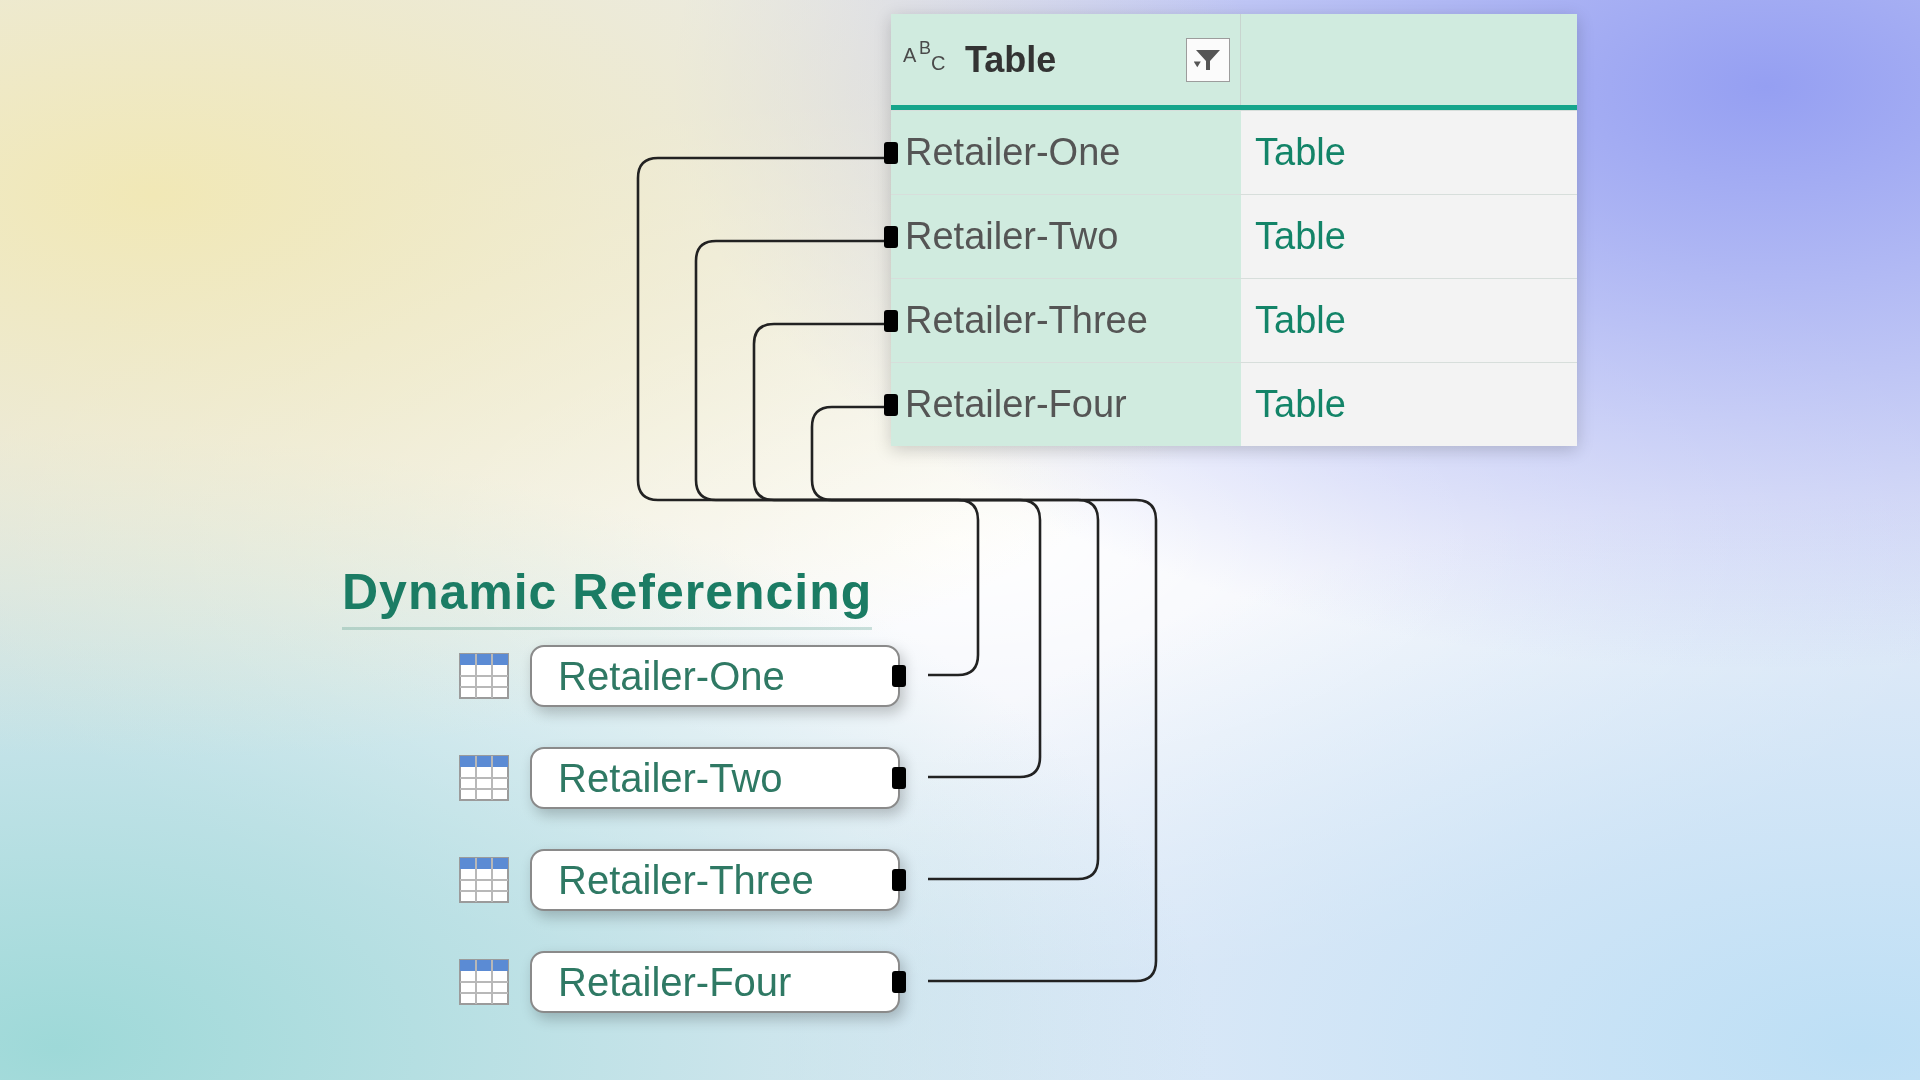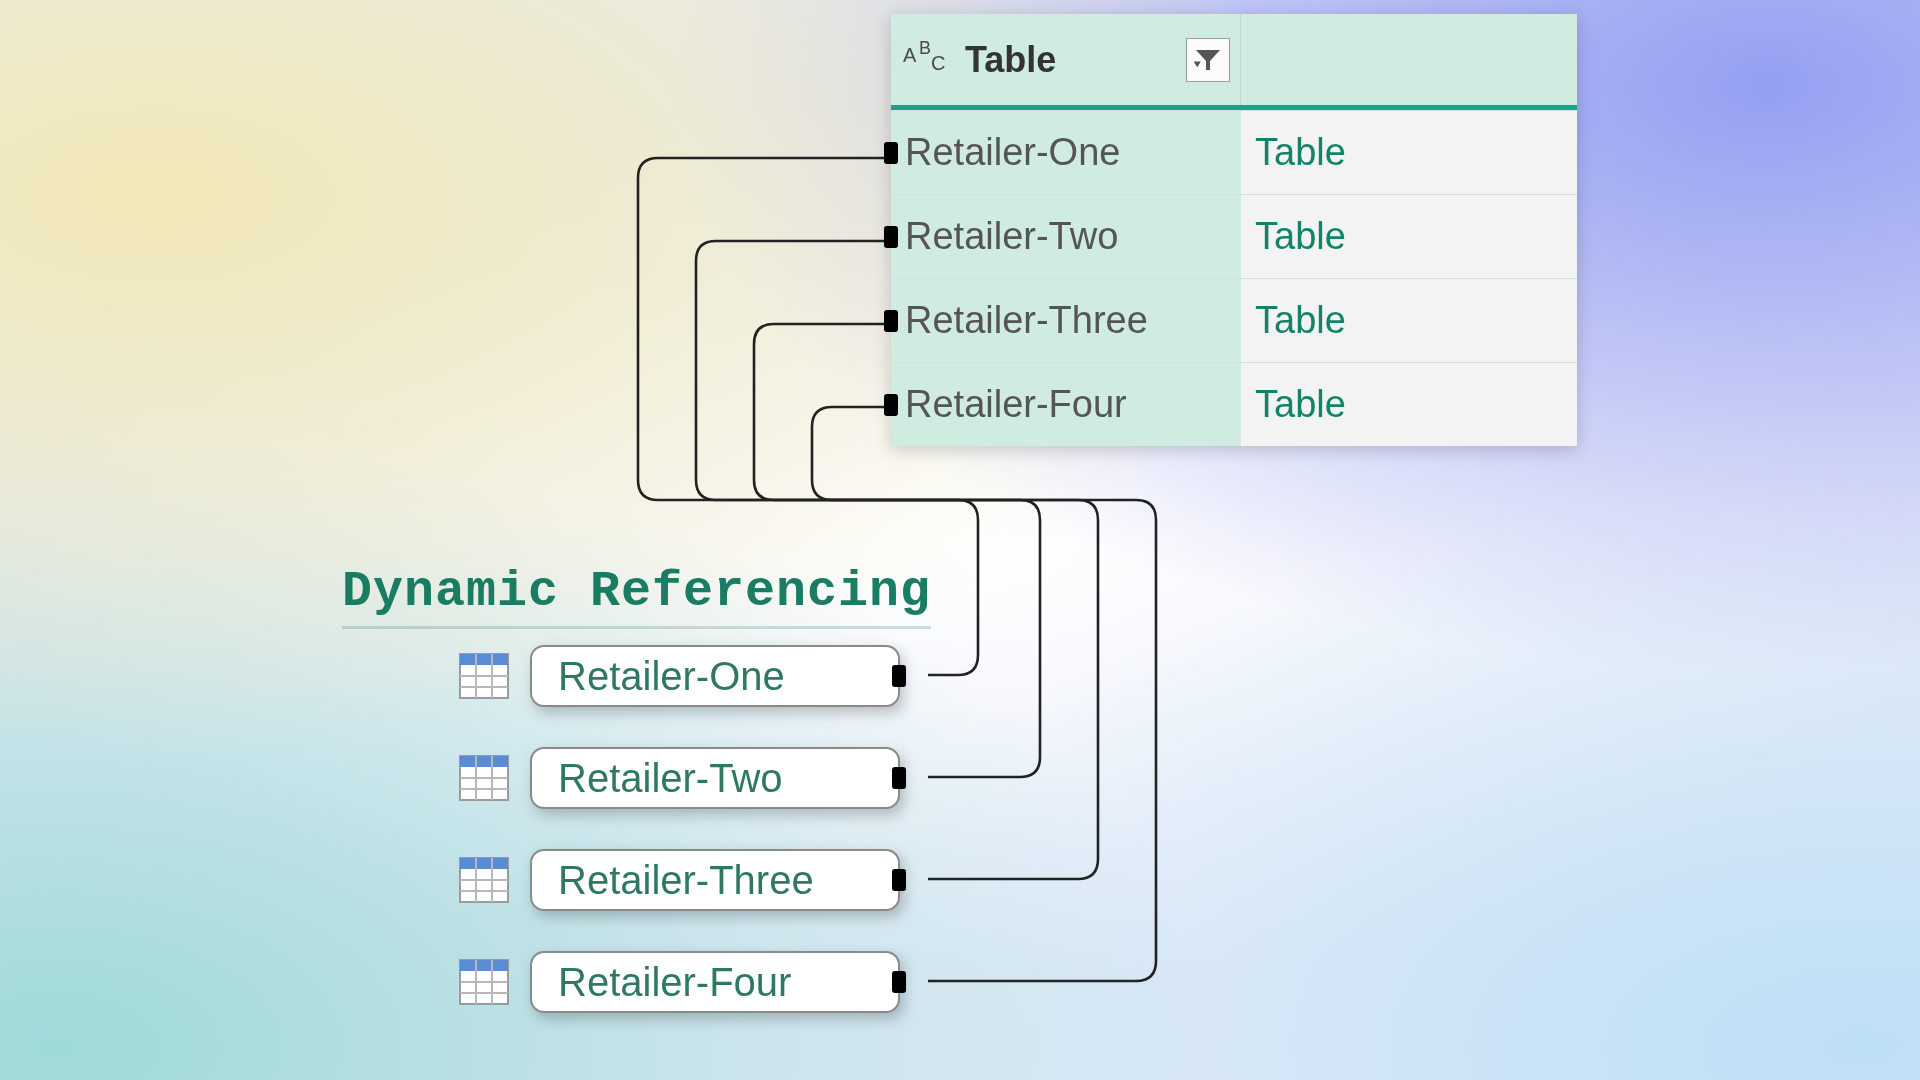--- a/index.html
+++ b/index.html
@@ -112,21 +112,21 @@
     height: 22px;
     background: #000;
     border-radius: 3px;
   }
 
   
   .heading {
     position: absolute;
     left: 342px;
     top: 563px;
-    font-family: Liberation Mono, monospace;
+    font-family: Liberation Sans, sans-serif;
     font-size: 50px;
     font-weight: 700;
     letter-spacing: 1px;
     color: #1b7c64;
     border-bottom: 3px solid rgba(27,124,100,0.22);
     padding-bottom: 6px;
   }
 
   
   .qnode {

